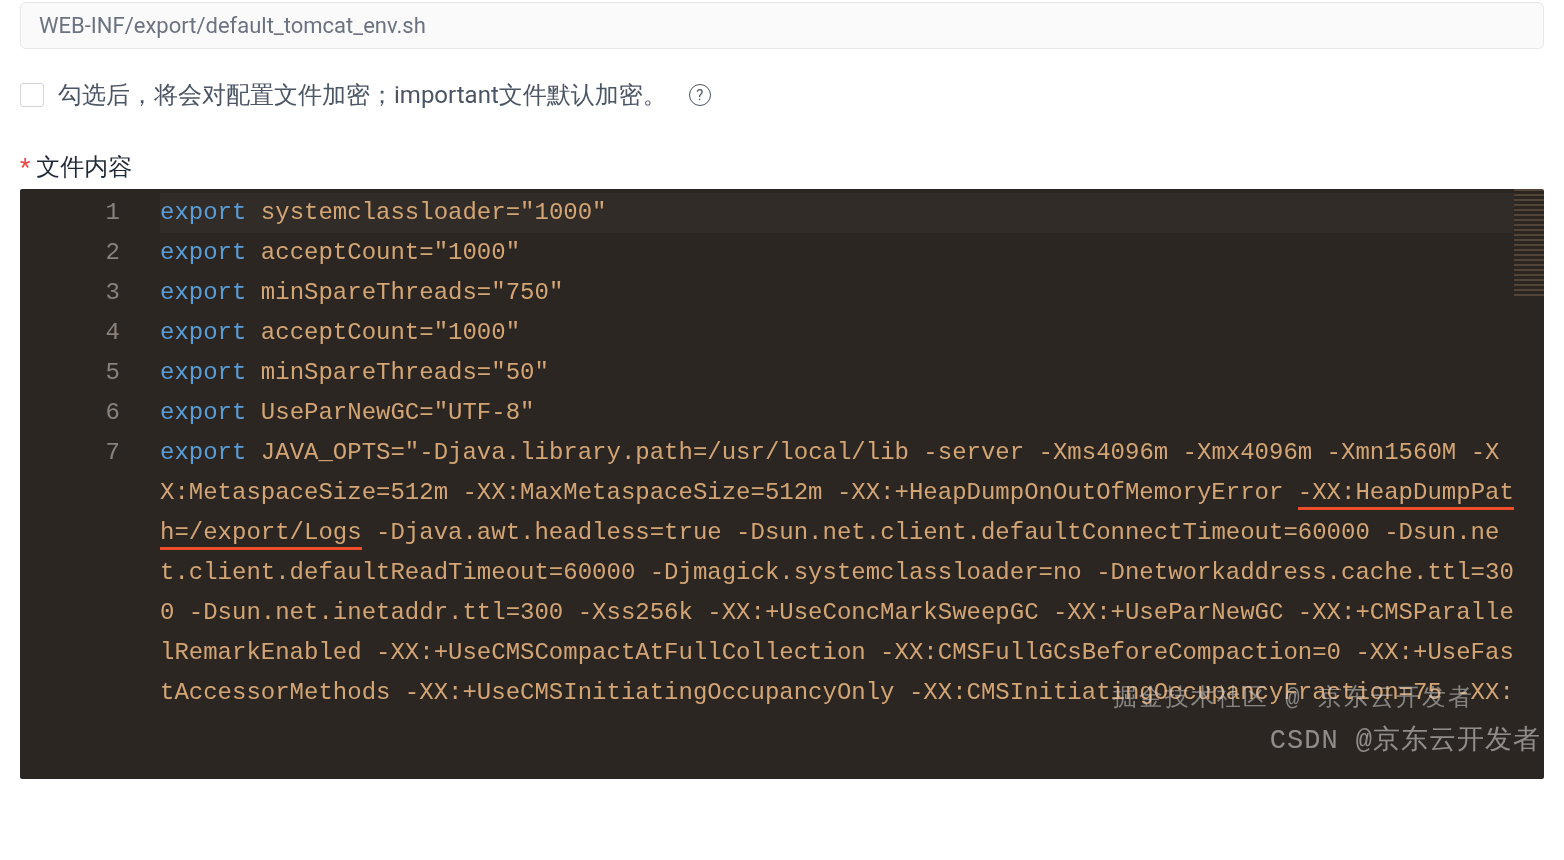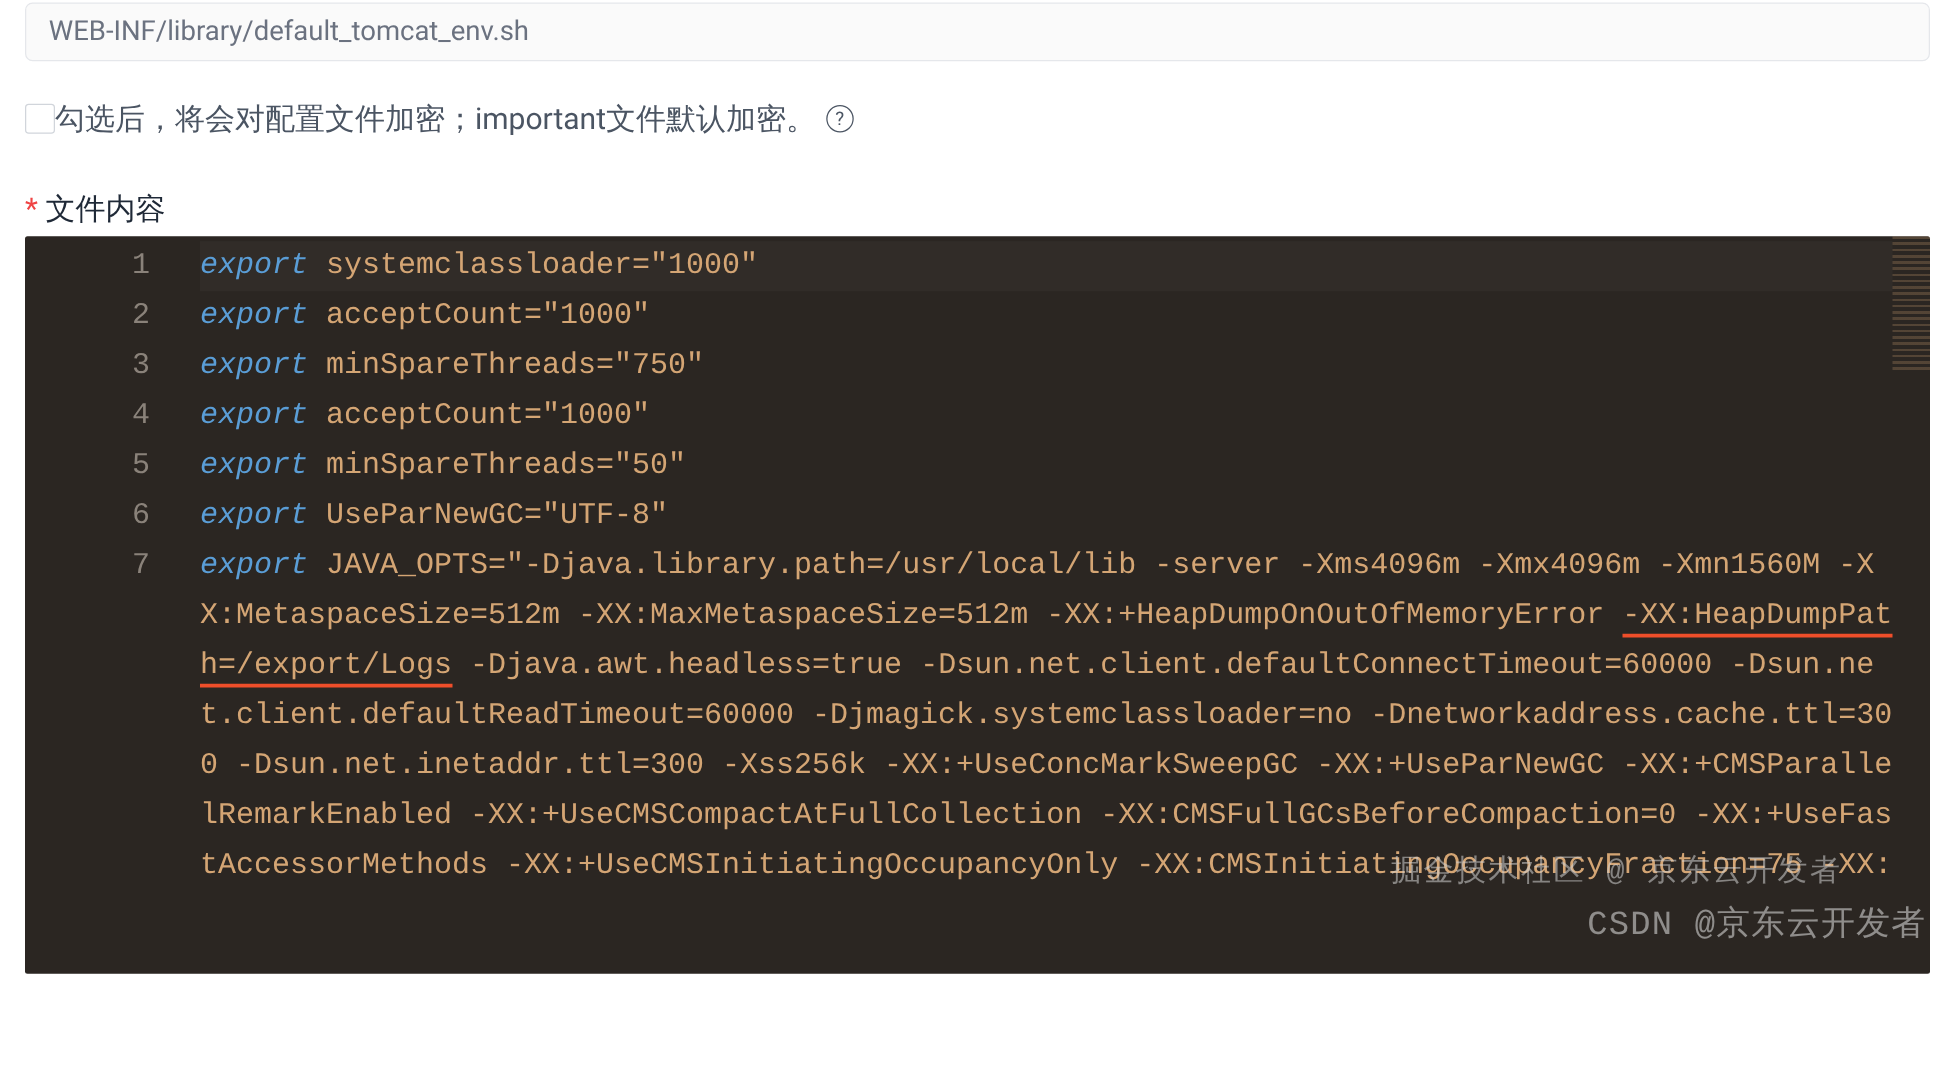--- a/index.html
+++ b/index.html
@@ -17,20 +17,21 @@
   padding: 10px 18px;
   font-size: 22px;
   color: #6b7280;
   background: #fafafa;
   margin-top: 2px;
   margin-bottom: 30px;
 }
 .checkbox-row {
   display: flex;
   align-items: center;
+  gap: 14px;
   margin-bottom: 40px;
   font-size: 24px;
   color: #4b5563;
 }
 .checkbox {
   width: 24px;
   height: 24px;
   border: 1px solid #d1d5db;
   border-radius: 3px;
   background: #fff;
@@ -75,21 +76,21 @@
   padding-top: 4px;
 }
 .gutter div { height: 40px; }
 .code-area {
   position: absolute;
   left: 140px; right: 30px; top: 4px; bottom: 0;
   color: #d4a574;
 }
 .code-line { min-height: 40px; white-space: pre-wrap; word-break: break-all; }
 .code-line.current { background: rgba(255,255,255,0.03); }
-.kw { color: #5a9dd6; font-style: italic; }
+.kw { color: #5a9dd6; }
 .val { color: #d4a574; }
 .underline-segment { border-bottom: 3px solid #ef4e2a; padding-bottom: 1px; }
 .minimap {
   position: absolute;
   right: 0; top: 0;
   width: 30px;
   height: 110px;
   background: repeating-linear-gradient(
     to bottom,
     rgba(212,165,116,0.4) 0px,
@@ -117,21 +118,21 @@
   font-weight: 400;
   letter-spacing: 1px;
   pointer-events: none;
 }
 </style>
 </head>
 <body>
 
 <div class="container">
   <div class="path-input">
-    <span>WEB-INF/library/default_tomcat_env.sh</span>
+    <span>WEB-INF/export/default_tomcat_env.sh</span>
   </div>
 
   <div class="checkbox-row">
     <span class="checkbox"></span>
     <span>勾选后，将会对配置文件加密；important文件默认加密。</span>
     <span class="help-icon">?</span>
   </div>
 
   <div class="label-row">
     <span class="required">*</span>

